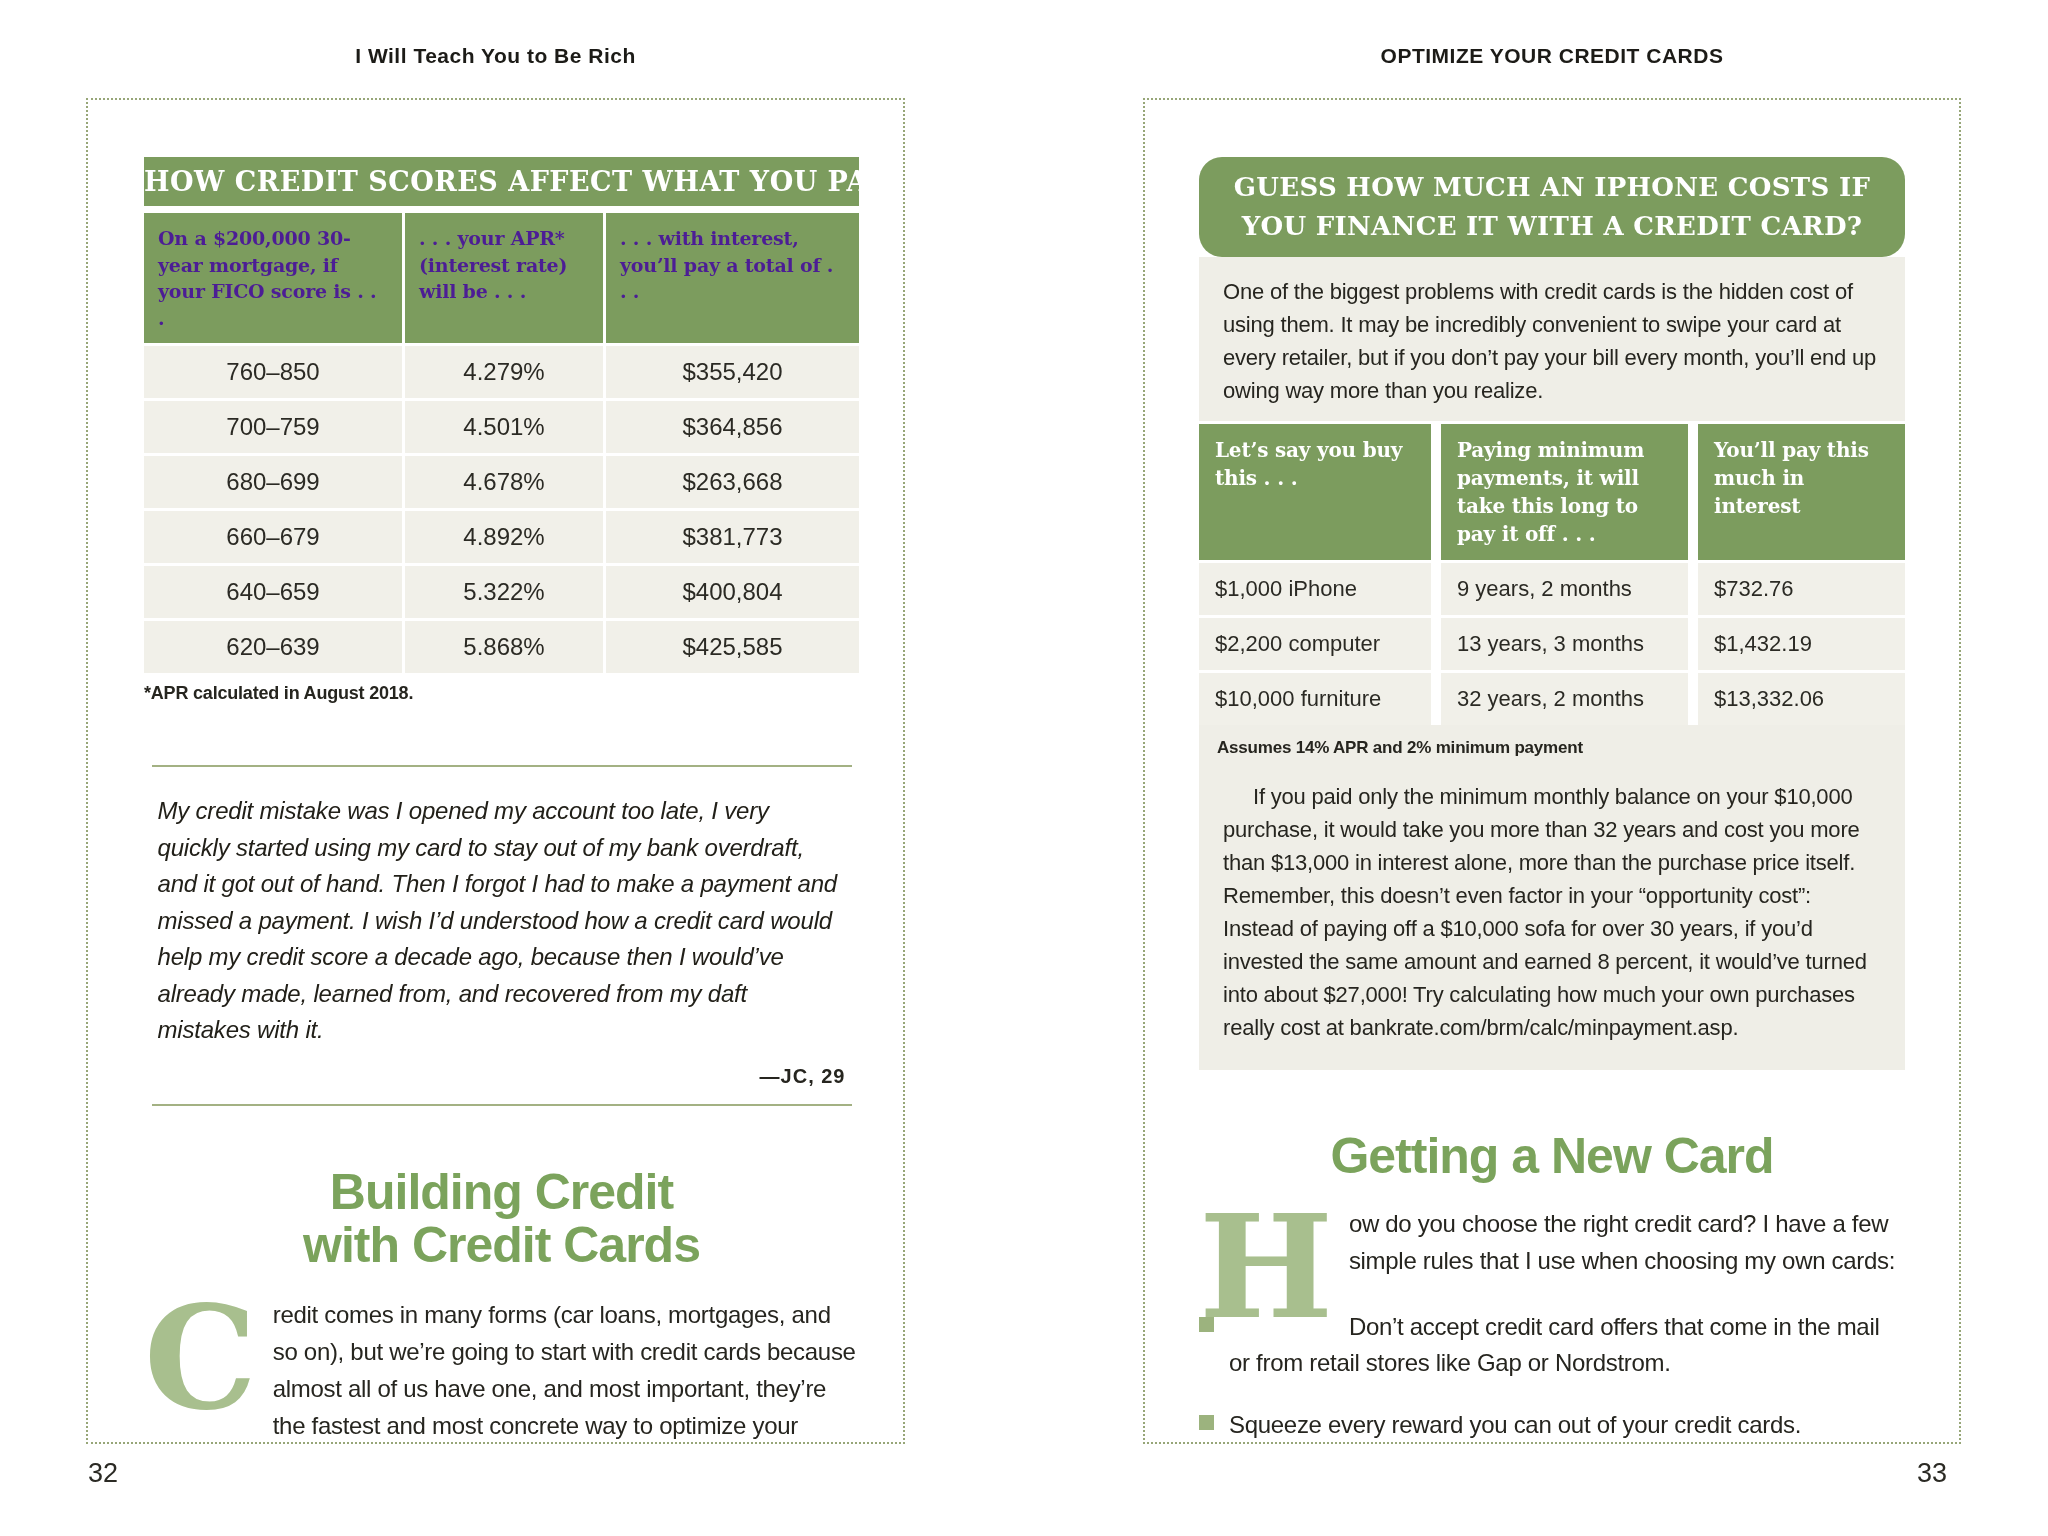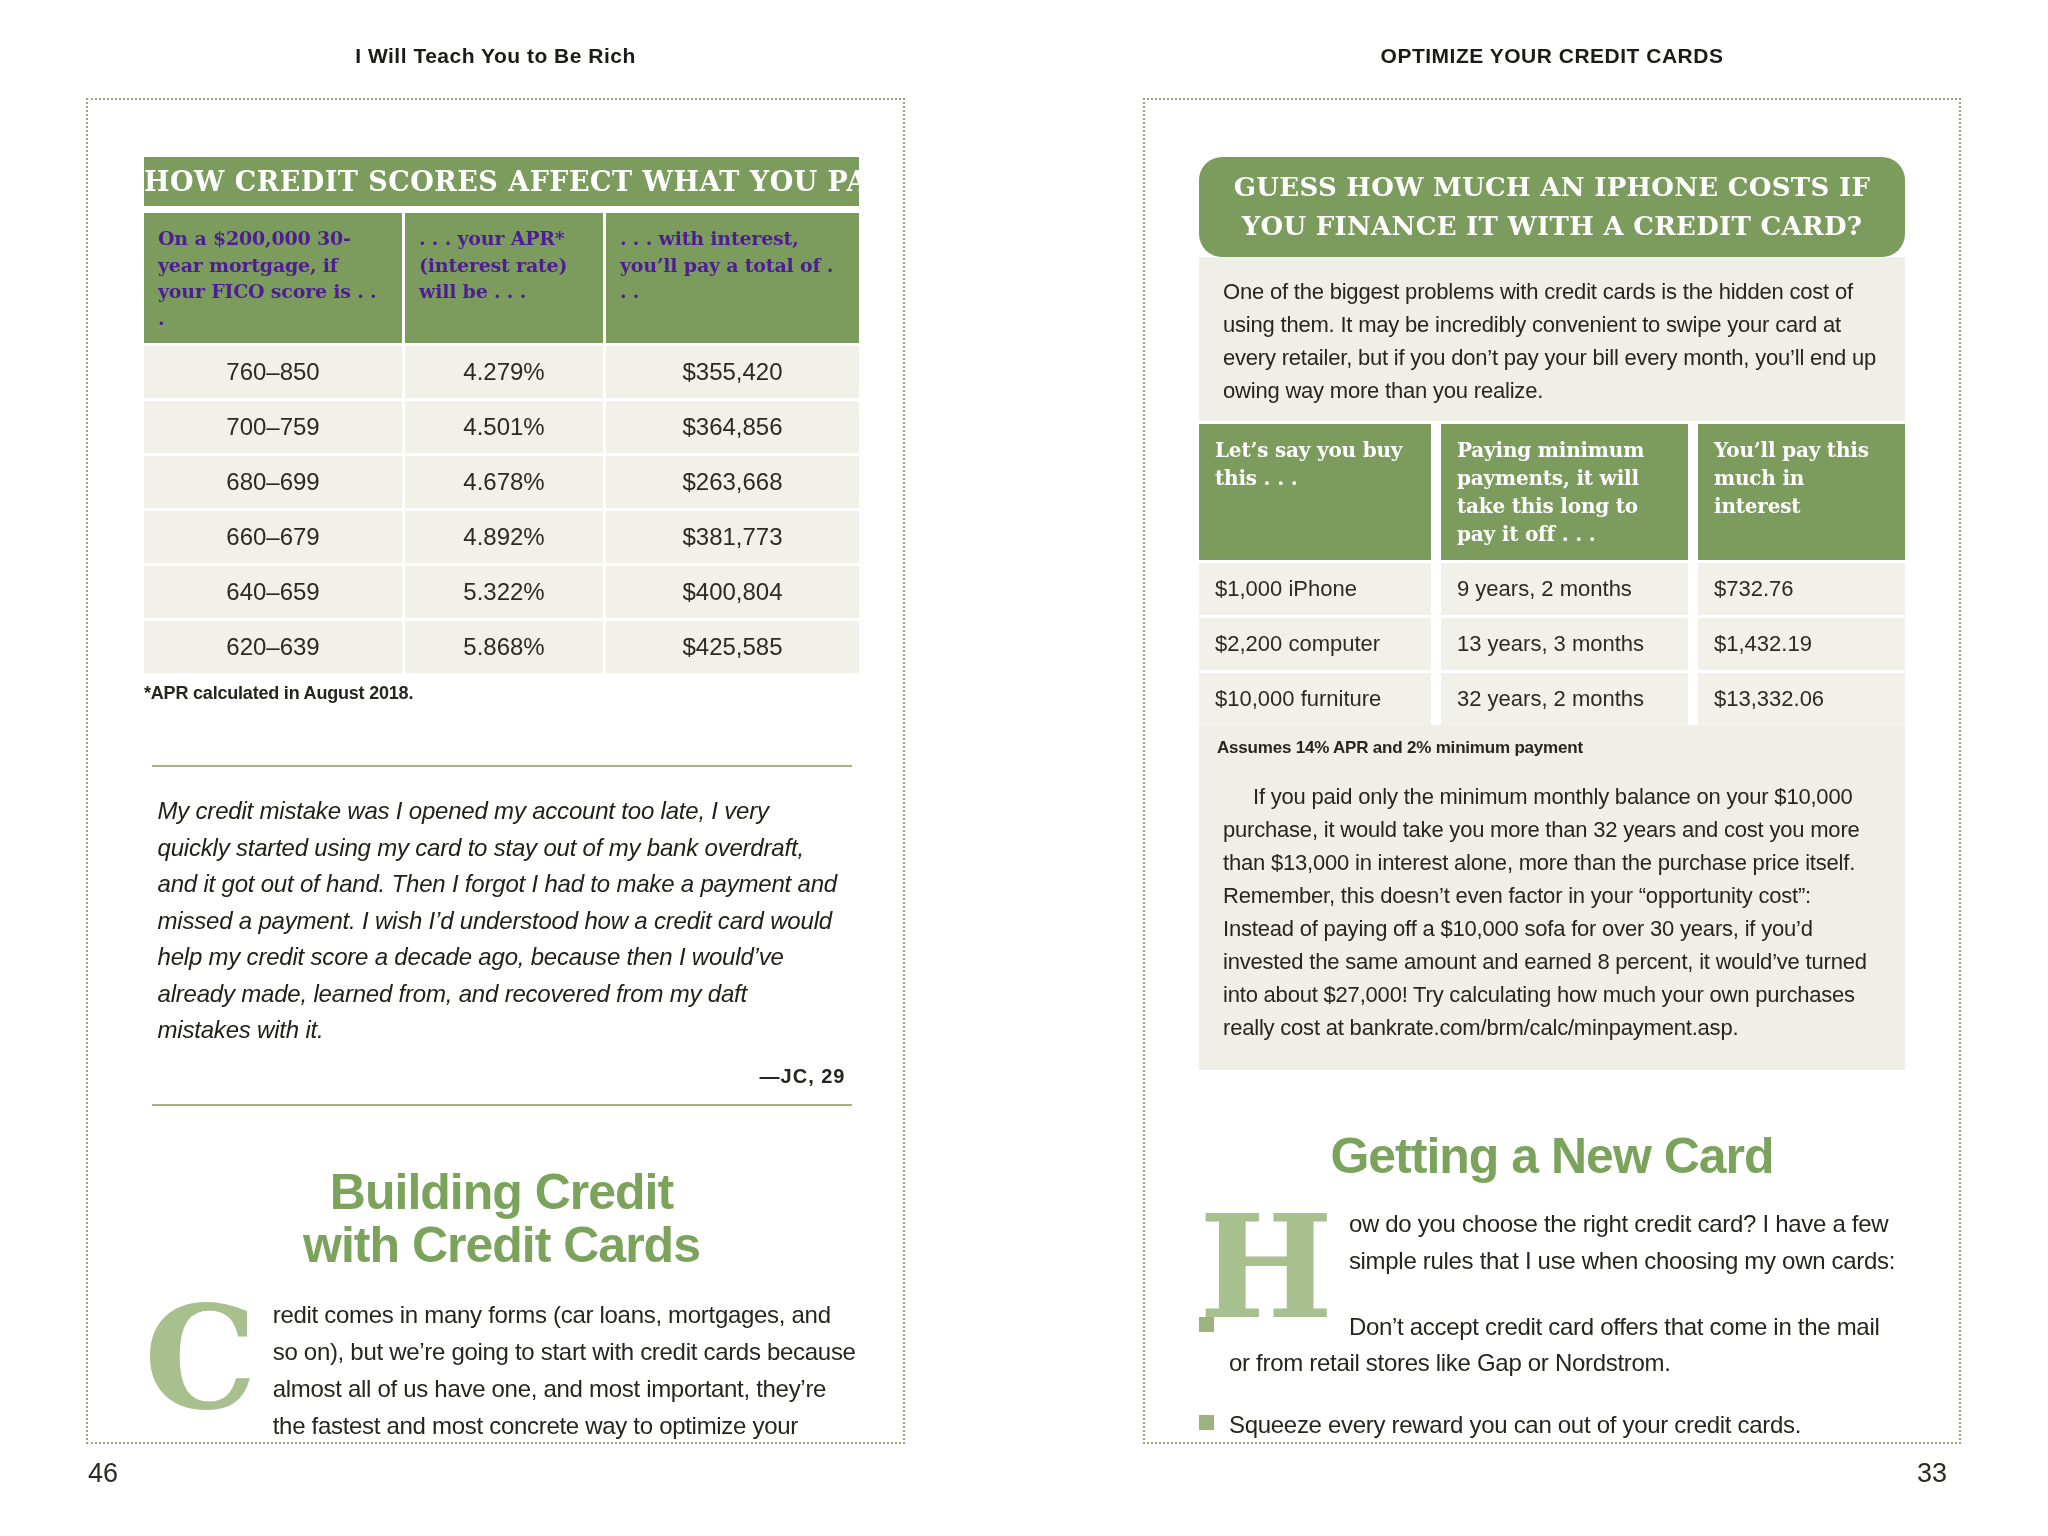--- a/index.html
+++ b/index.html
@@ -180,21 +180,21 @@
       <div>Building Credit</div>
       <div>with Credit Cards</div>
     </div>
 
     <div class="para">
       <span class="dropcap">C</span><span>redit comes in many forms (car loans, mortgages, and so on), but we’re going to start with credit cards because almost all of us have one, and most important, they’re the fastest and most concrete way to optimize your credit. Most people are making at least one or two major mistakes with their credit cards. The good news is that it’s incredibly easy to fix this by learning a little bit about how credit cards work.</span>
     </div>
 
   </div>
 </div>
-<div class="page-number pn-left">46</div>
+<div class="page-number pn-left">32</div>
 
 <div class="frame frame-right">
   <div class="content-r">
 
     <div class="sb-title">GUESS HOW MUCH AN IPHONE COSTS IF YOU FINANCE IT WITH A CREDIT CARD?</div>
 
     <div class="sb-box">
       <div class="sb-intro">One of the biggest problems with credit cards is the hidden cost of using them. It may be incredibly convenient to swipe your card at every retailer, but if you don’t pay your bill every month, you’ll end up owing way more than you realize.</div>
 
       <div class="sb-tbl">

